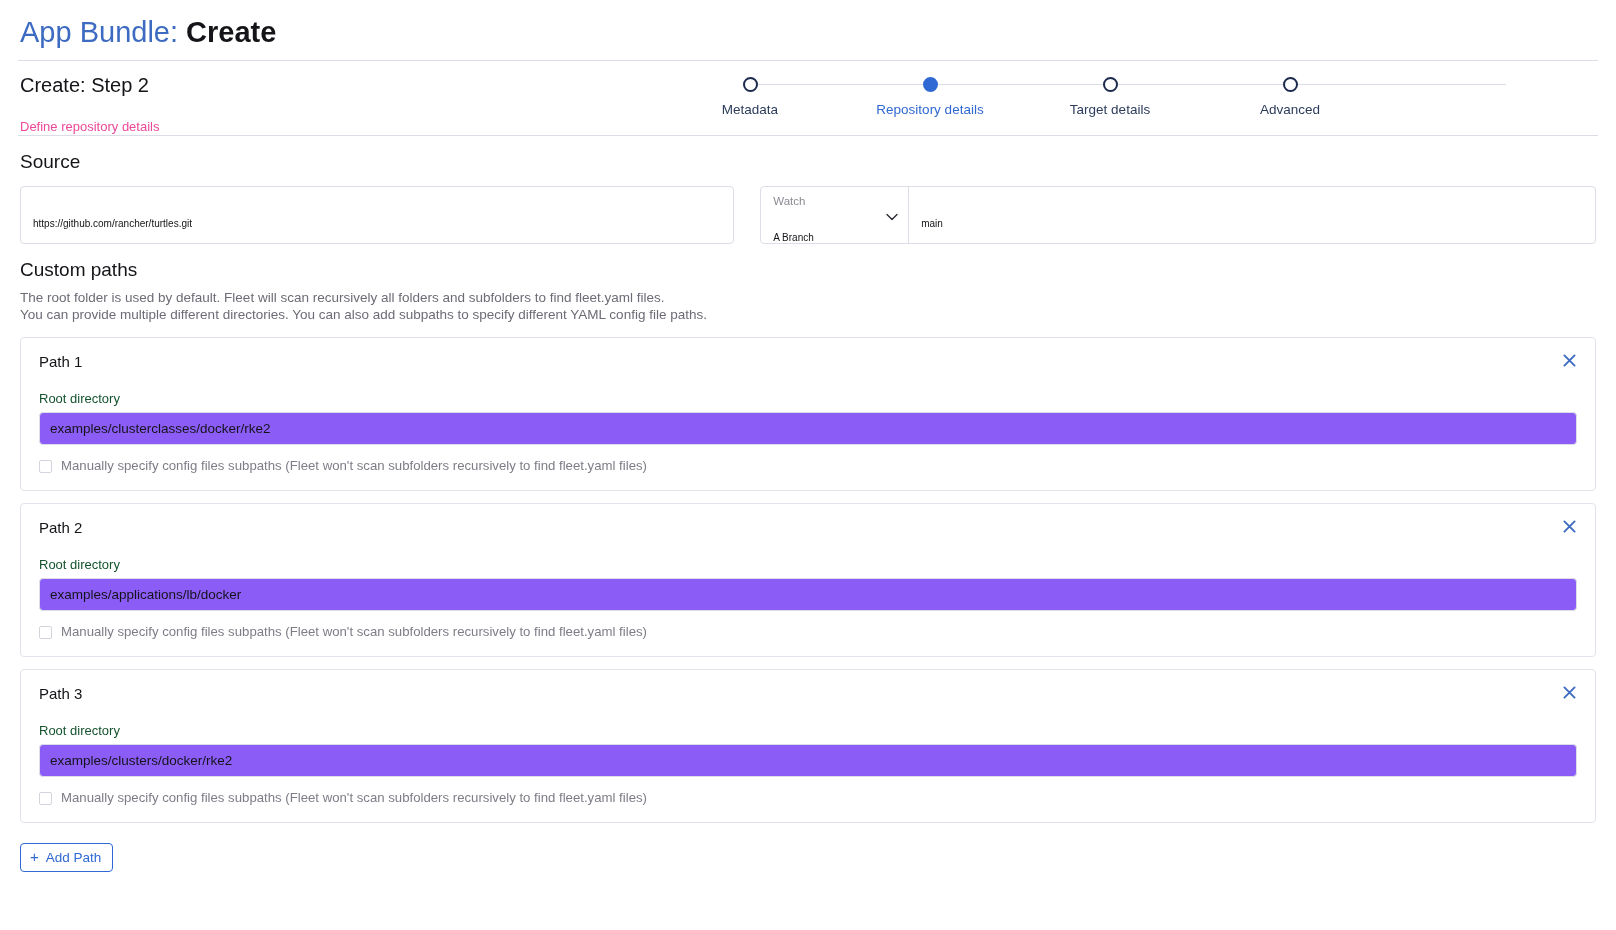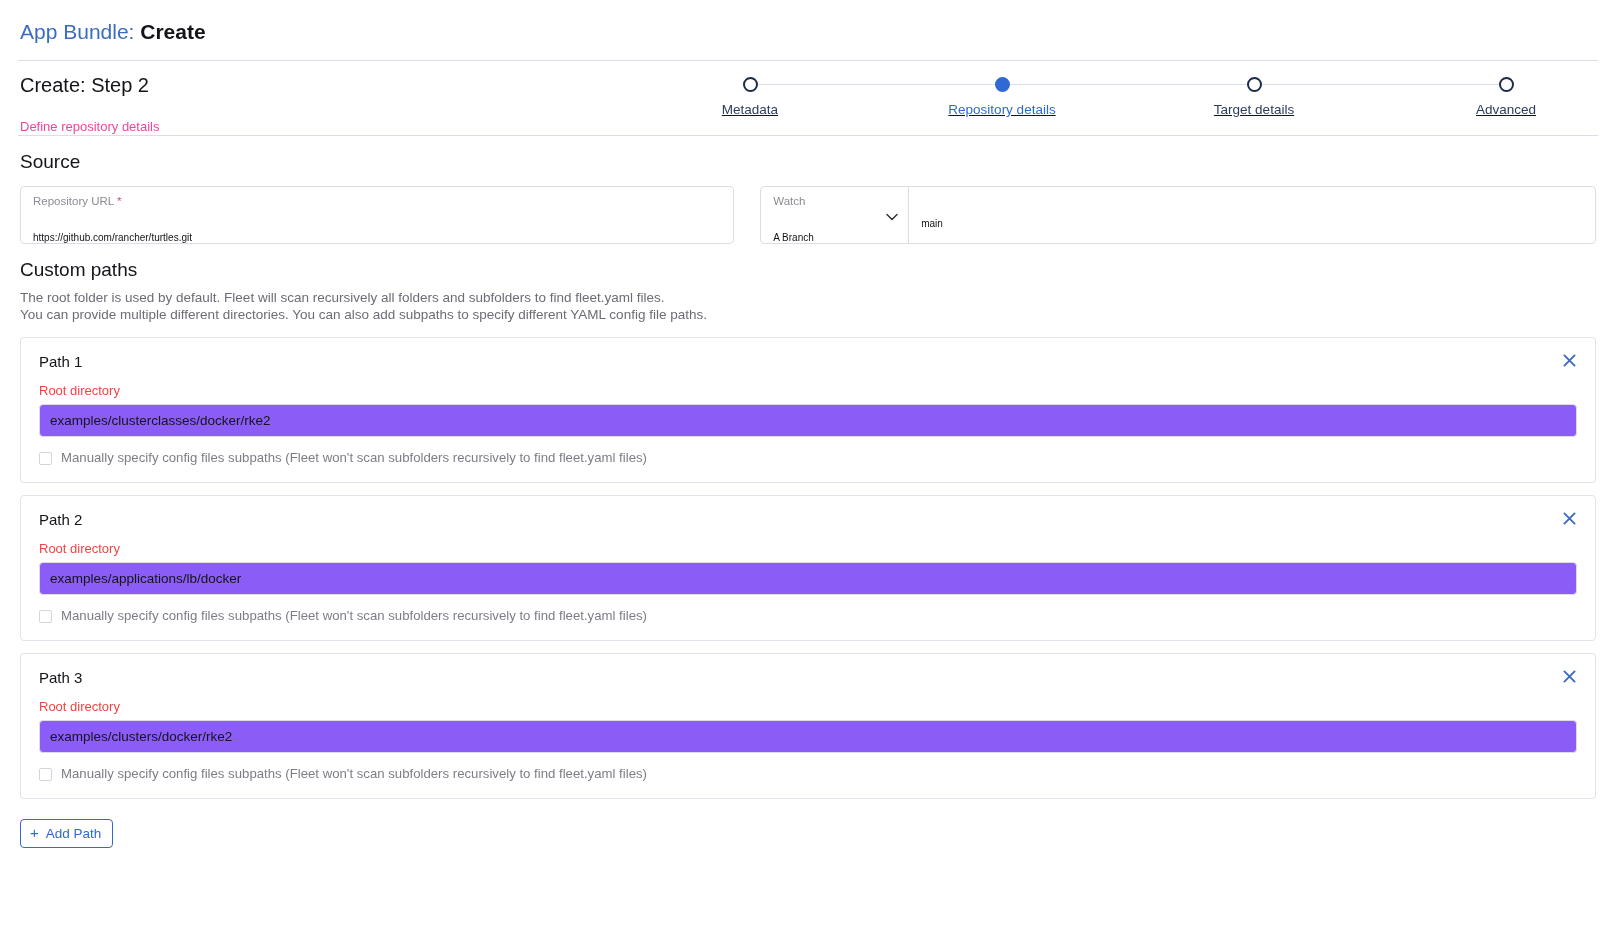--- a/index.html
+++ b/index.html
@@ -13,21 +13,21 @@
     font-family: "Liberation Sans", sans-serif;
     color: #141419;
     -webkit-font-smoothing: antialiased;
   }
 
   .page { position: relative; width: 1616px; height: 930px; }
 
   
   .title-row {
     padding: 18px 20px 14px 20px;
-    font-size: 21px;
+    font-size: 29px;
     font-weight: 400;
     line-height: 28px;
   }
   .title-prefix { color: #3d6bc2; }
   .title-main { color: #141419; font-weight: 700; }
 
   .hr {
     height: 1px;
     background: #dcdee7;
     margin: 0 18px;
@@ -52,23 +52,21 @@
     font-size: 13px;
     color: #ec4899;
     margin-top: 20px;
     line-height: 17px;
   }
 
   .steps {
     position: relative;
     flex: 1;
     display: flex;
-    justify-content: space-between;
     padding-top: 4px;
-    text-decoration: underline;
   }
   .step {
     position: relative;
     z-index: 2;
     display: flex;
     flex-direction: column;
     align-items: center;
     width: 180px;
   }
   .step-dot {
@@ -186,22 +184,22 @@
     color: #3d6bc2;
     display: flex;
     align-items: center;
     justify-content: center;
     cursor: pointer;
   }
   .close-x svg { display: block; }
 
   .sub-label {
     font-size: 13px;
-    color: #ef4444;
-    margin-top: 11px;
+    color: #14532d;
+    margin-top: 19px;
     line-height: 16px;
   }
   .text-input {
     margin-top: 5px;
     height: 33px;
     border: 1px solid #dcdee7;
     border-radius: 4px;
     background: #8b5cf6;
     font-size: 13.5px;
     color: #141419;
@@ -290,24 +288,20 @@
         <div class="step-label">Advanced</div>
       </div>
     </div>
   </div>
   <div class="hr"></div>
 
   <div class="section-title">Source</div>
 
   <div class="source-row">
     <div class="field field-repo">
-      <div class="field-label">
-        <span>Repository URL</span>
-        <span class="req">*</span>
-      </div>
       <div class="field-value">https://github.com/rancher/turtles.git</div>
     </div>
 
     <div class="combo">
       <div class="cell watch">
         <div class="field-label">Watch</div>
         <div class="field-value">A Branch</div>
         <span class="chev">
           <svg width="12" height="8" viewBox="0 0 12 8" fill="none" xmlns="http://www.w3.org/2000/svg">
             <path d="M1 1.5L6 6.5L11 1.5" stroke="#2b2b33" stroke-width="1.4" stroke-linecap="round" stroke-linejoin="round"></path>

